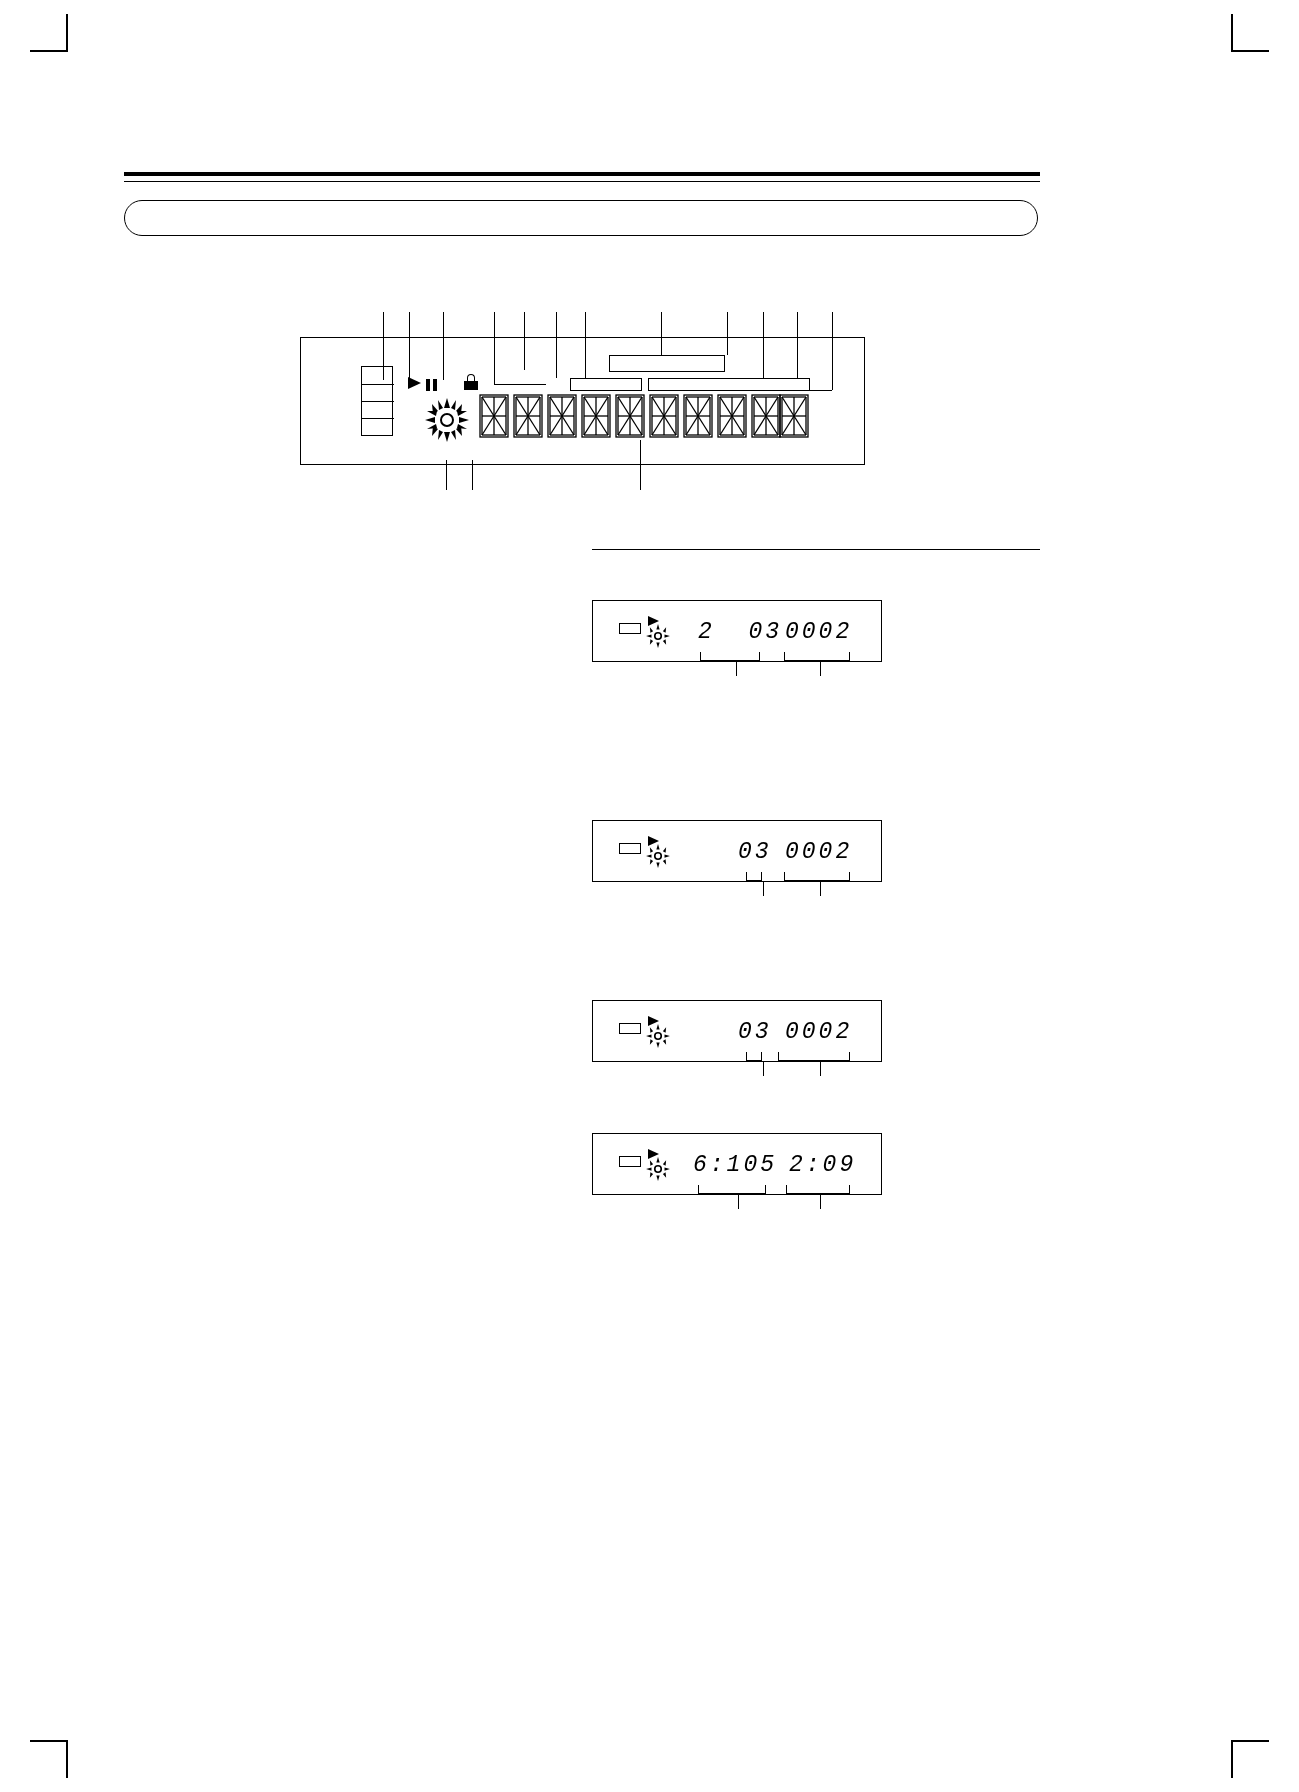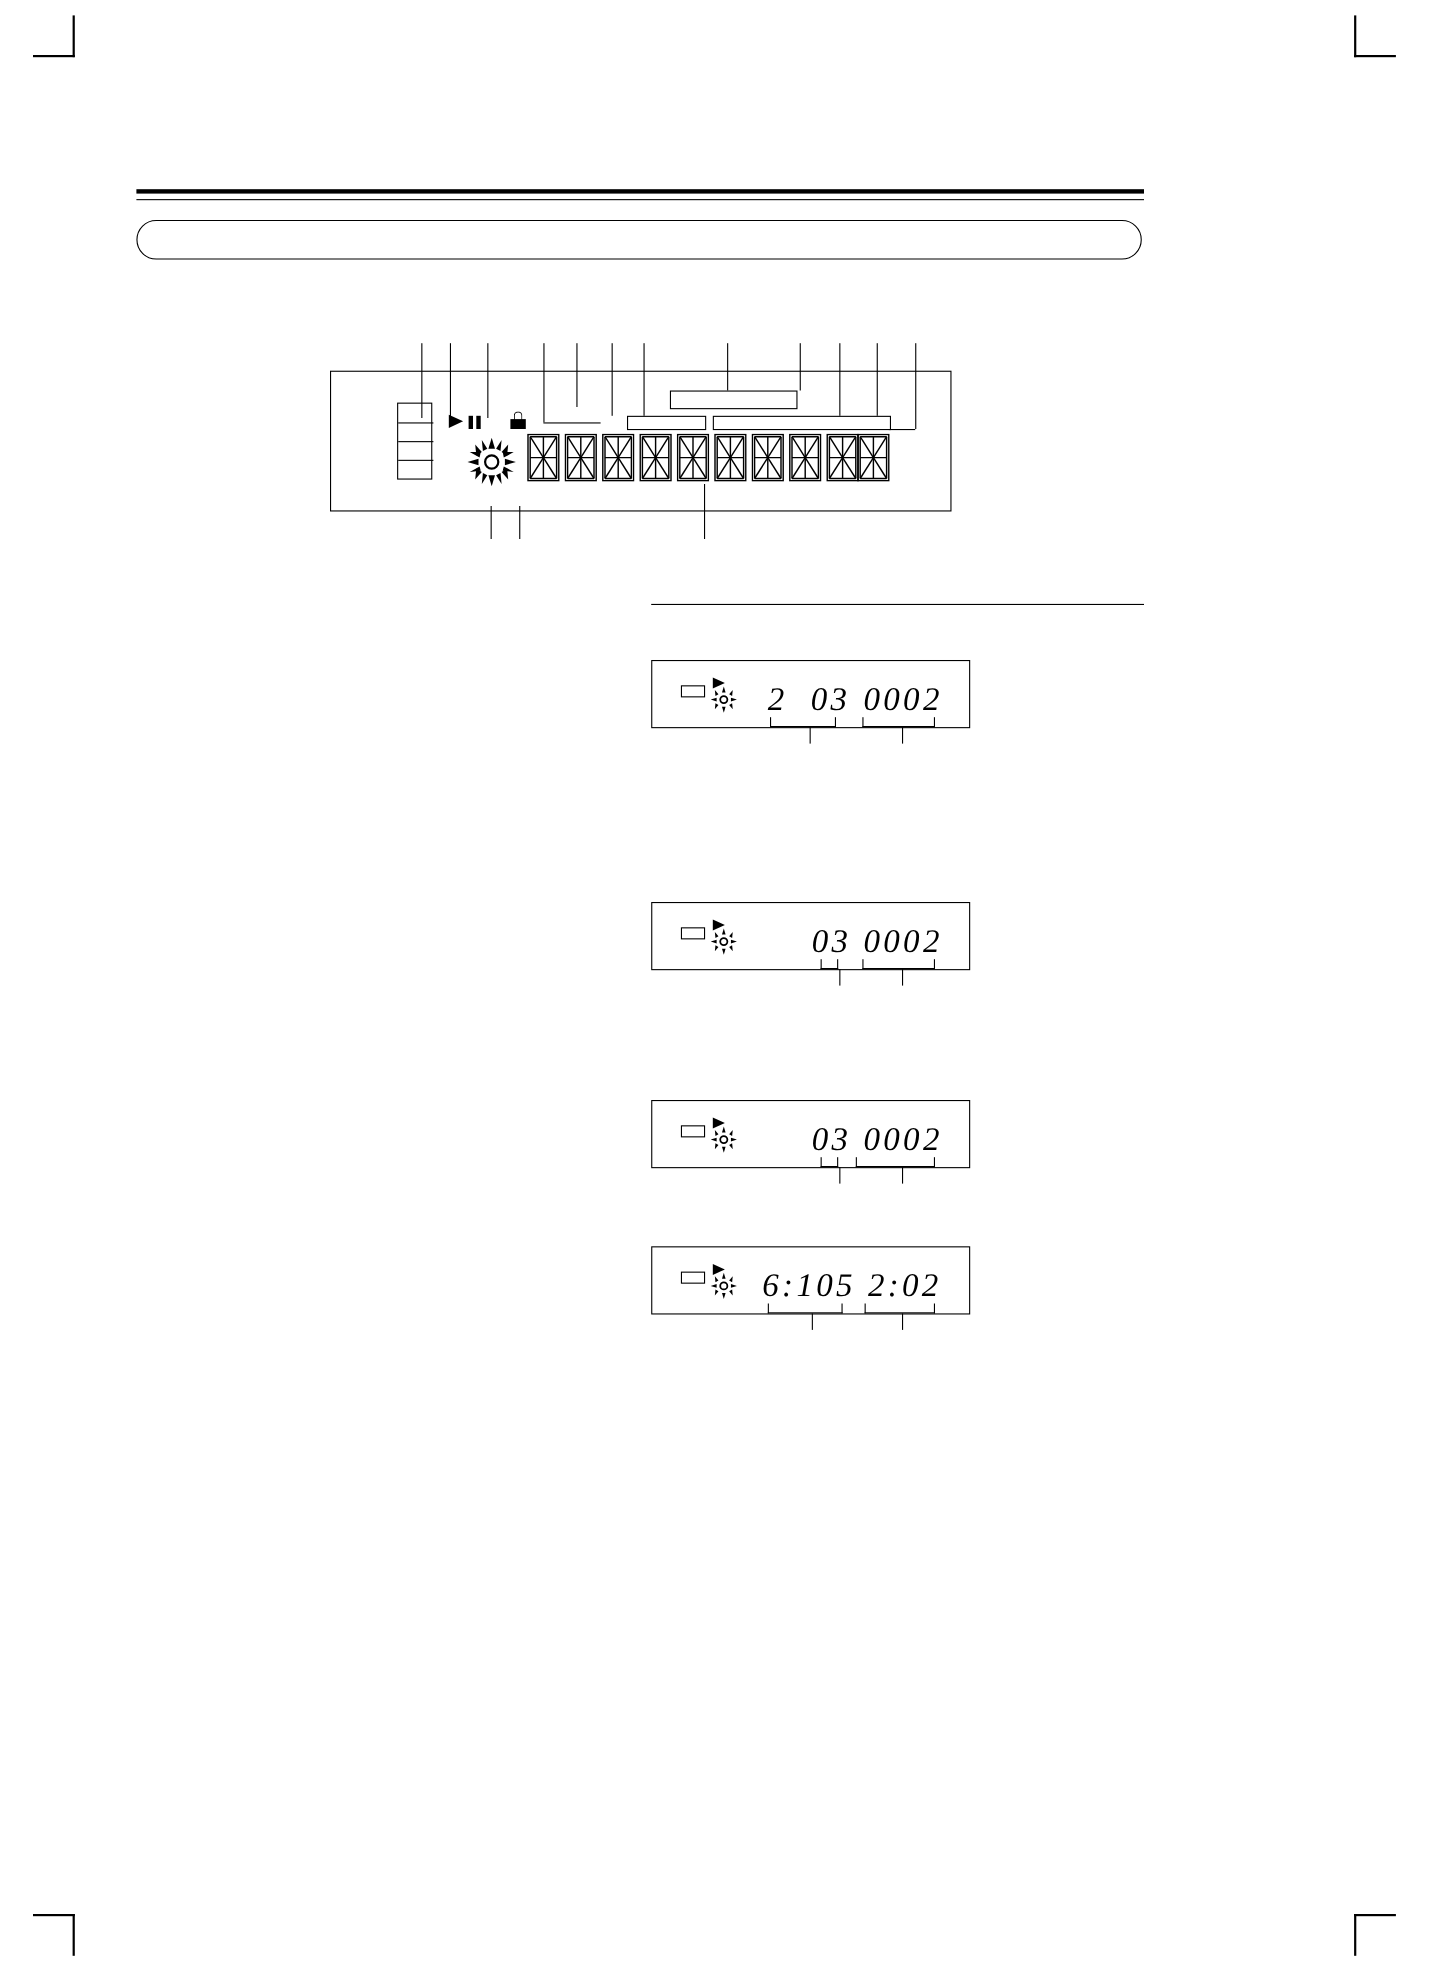--- a/index.html
+++ b/index.html
@@ -243,22 +243,22 @@
   .ex-disc {
     position: absolute;
     left: 52px;
     top: 22px;
     width: 26px;
     height: 26px;
   }
   .ex-digits {
     position: absolute;
     top: 18px;
-    font-family: Liberation Serif, serif;
-    font-size: 30px;
+    font-family: Liberation Mono, monospace;
+    font-size: 23px;
     letter-spacing: 3px;
     color: #000;
     font-style: italic;
     white-space: pre;
   }
   .ex-underline {
     position: absolute;
     height: 9px;
     border-left: 1.2px solid #000;
     border-right: 1.2px solid #000;
@@ -631,18 +631,18 @@
           <path d="M46 24 L36 27 L36 21 Z"></path>
           <path d="M39 40 L33 33 L38 30 Z"></path>
           <path d="M24 46 L21 36 L27 36 Z"></path>
           <path d="M9 40 L15 33 L10 30 Z"></path>
           <path d="M2 24 L12 21 L12 27 Z"></path>
           <path d="M9 8 L15 15 L10 18 Z"></path>
         </g>
       </svg>
   </span>
   <span class="ex-digits" style="left:100px;">6:105</span>
-  <span class="ex-digits" style="left:196px;">2:02</span>
+  <span class="ex-digits" style="left:196px;">2:09</span>
 </div>
 <div class="ex-underline" style="left:698px; top:1185px; width:68px;"></div>
 <div class="ex-underline" style="left:786px; top:1185px; width:64px;"></div>
 <div class="ex-tick" style="left:738px; top:1194px;"></div>
 <div class="ex-tick" style="left:820px; top:1194px;"></div>
 
 </body></html>

